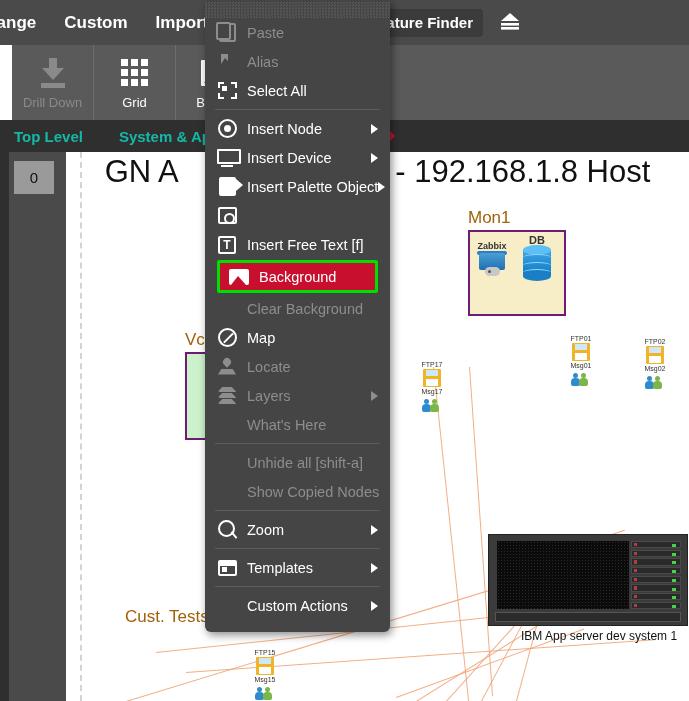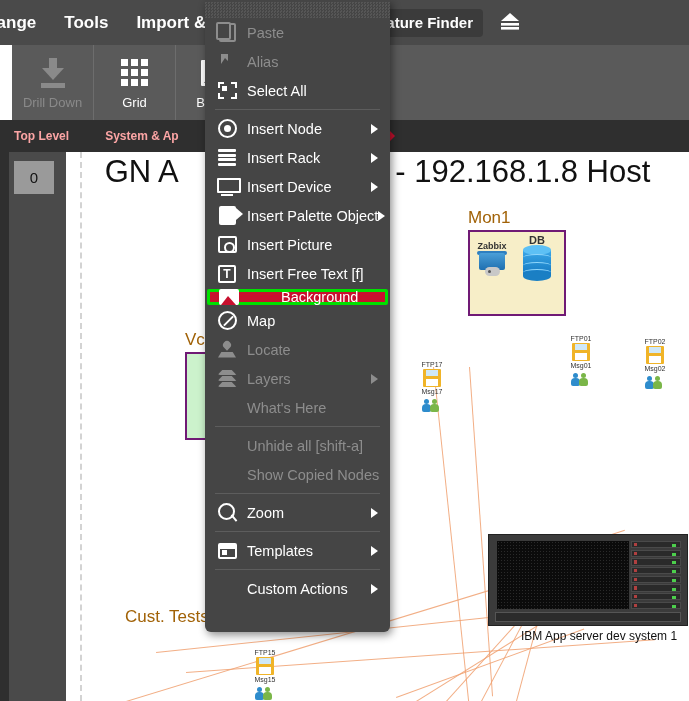--- a/index.html
+++ b/index.html
@@ -64,21 +64,21 @@
       border-bottom:12px solid #5a5a5a; }
   .pic-ico::before { content:""; position:absolute; right:4px; bottom:3px;
       width:0;height:0;border-left:7px solid transparent;border-right:7px solid transparent;
       border-bottom:9px solid #5a5a5a; }
 
   
   .crumbbar {
     position: absolute; left: 0; top: 120px; width: 689px; height: 32px;
     background: #2f2f2f; display: flex; align-items: center;
   }
-  .crumb { color: #fca5a5; font-size: 12px; font-weight: bold; padding: 0 18px; white-space: nowrap; }
+  .crumb { color: #14b8a6; font-size: 15px; font-weight: bold; padding: 0 18px; white-space: nowrap; }
   .crumb.first { padding-left: 14px; }
 
   
   .ribbon-tab {
     position: absolute; left: 340px; top: 123px; height: 26px;
     background: #c8102e; color: #ffffff; font-weight: bold; font-size: 15px;
     display: flex; align-items: center; padding: 0 10px 0 8px;
   }
   .ribbon-tab::after {
     content:""; position:absolute; right:-13px; top:0;
@@ -200,22 +200,22 @@
                    display:flex; align-items:center; justify-content:center; }
   .ctx-item .lbl { flex: 1; white-space: nowrap; }
   .ctx-item .arrow { width: 0; height: 0; margin-right: 4px;
       border-top: 5px solid transparent; border-bottom: 5px solid transparent;
       border-left: 7px solid #ffffff; }
   .ctx-item.dim .arrow { border-left-color: #8d8d8d; }
   .ctx-item.noicon { padding-left: 42px; }
   .ctx-sep { height: 1px; background: #5d5d5d; margin: 4px 10px; }
 
   .ctx-item.highlight {
-    background: #c8102e; border: 3px solid #00e000; height: 16px;
-    margin: 1px 2px; padding-left: 7px; border-radius: 2px; gap: 32px;
+    background: #c8102e; border: 3px solid #00e000; height: 33px;
+    margin: 1px 12px; padding-left: 7px; border-radius: 2px;
   }
 
   
   .ic-paste { width:17px;height:19px;border:2px solid #8d8d8d;border-radius:2px;position:relative; }
   .ic-paste::before{content:"";position:absolute;left:-5px;top:-3px;width:11px;height:14px;border:2px solid #8d8d8d;background:#454545;border-radius:2px;}
   .ic-selectall { width:19px;height:17px;border:2px dashed #ffffff;position:relative; }
   .ic-selectall::after{content:"";position:absolute;left:2px;top:2px;width:5px;height:5px;background:#ffffff;}
   .ic-node { width:19px;height:19px;border:2px solid #ffffff;border-radius:50%;position:relative; }
   .ic-node::after{content:"";position:absolute;left:4px;top:4px;width:7px;height:7px;background:#ffffff;border-radius:50%;}
   .ic-rack { width:18px;height:19px;display:flex;flex-direction:column;gap:1.5px;justify-content:center; }
@@ -254,21 +254,21 @@
   .ic-templates::before{content:"";position:absolute;left:0;top:0;width:100%;height:4px;background:#ffffff;}
   .ic-templates::after{content:"";position:absolute;left:2px;bottom:2px;width:5px;height:5px;background:#ffffff;}
 </style>
 </head>
 <body>
 
 <div id="app">
 
   <div class="menubar">
     <div class="menubar-item first">range</div>
-    <div class="menubar-item">Tools</div>
+    <div class="menubar-item">Custom</div>
     <div class="menubar-item">Import &amp; Exp</div>
     <div style="flex:1"></div>
     <div class="menubar-item pill">eature Finder</div>
     <div class="eject-icon" style="margin-right:168px;">
       <svg width="22" height="20" viewBox="0 0 22 20" aria-hidden="true">
         <polygon points="11,2 20,10 2,10" fill="#ffffff"></polygon>
         <rect x="2" y="12" width="18" height="2.6" fill="#ffffff"></rect>
         <rect x="2" y="16" width="18" height="2.6" fill="#ffffff"></rect>
       </svg>
     </div>
@@ -459,64 +459,54 @@
 
     <div class="ctx-item">
       <span class="ico">
           <span class="ic-node"></span>
         </span>
       <span class="lbl">Insert Node</span>
       <span class="arrow"></span>
     </div>
     <div class="ctx-item">
       <span class="ico">
-          <span class="ic-rack">
-            <i></i>
-            <i></i>
-            <i></i>
-            <i></i>
-          </span>
-        </span>
-      <span class="lbl">Insert Rack</span>
-      <span class="arrow"></span>
-    </div>
-    <div class="ctx-item">
-      <span class="ico">
           <span class="ic-device"></span>
         </span>
       <span class="lbl">Insert Device</span>
       <span class="arrow"></span>
     </div>
     <div class="ctx-item">
       <span class="ico">
           <span class="ic-palette"></span>
         </span>
       <span class="lbl">Insert Palette Object</span>
       <span class="arrow"></span>
     </div>
     <div class="ctx-item">
       <span class="ico">
           <span class="ic-picture"></span>
         </span>
-      <span class="lbl">Insert Picture</span>
     </div>
     <div class="ctx-item">
       <span class="ico">
           <span class="ic-text">T</span>
         </span>
       <span class="lbl">Insert Free Text [f]</span>
     </div>
 
     <div class="ctx-item highlight">
       <span class="ico">
           <span class="ic-bg"></span>
         </span>
       <span class="lbl">Background</span>
     </div>
 
+    <div class="ctx-item dim noicon">
+      <span class="lbl">Clear Background</span>
+    </div>
     <div class="ctx-item">
       <span class="ico">
           <span class="ic-map"></span>
         </span>
       <span class="lbl">Map</span>
     </div>
     <div class="ctx-item dim">
       <span class="ico">
           <span class="ic-locate"></span>
         </span>

